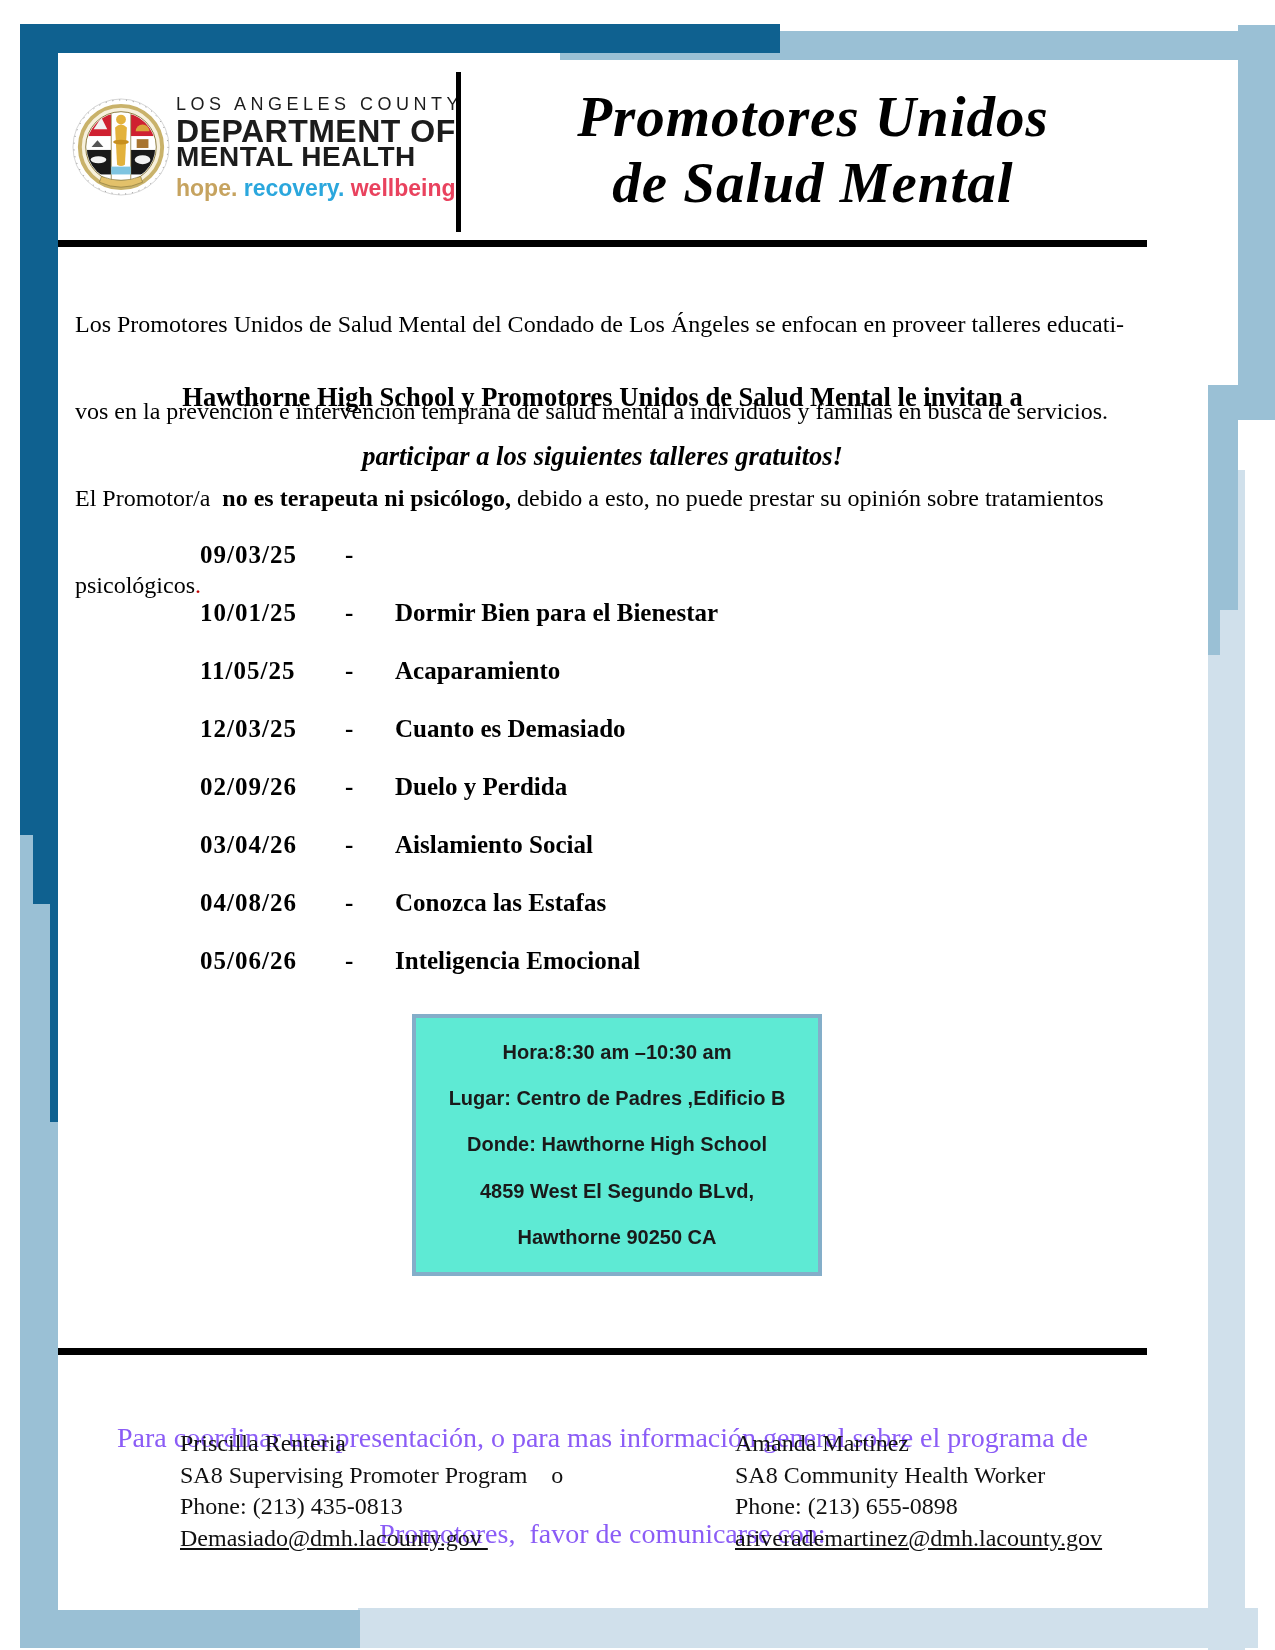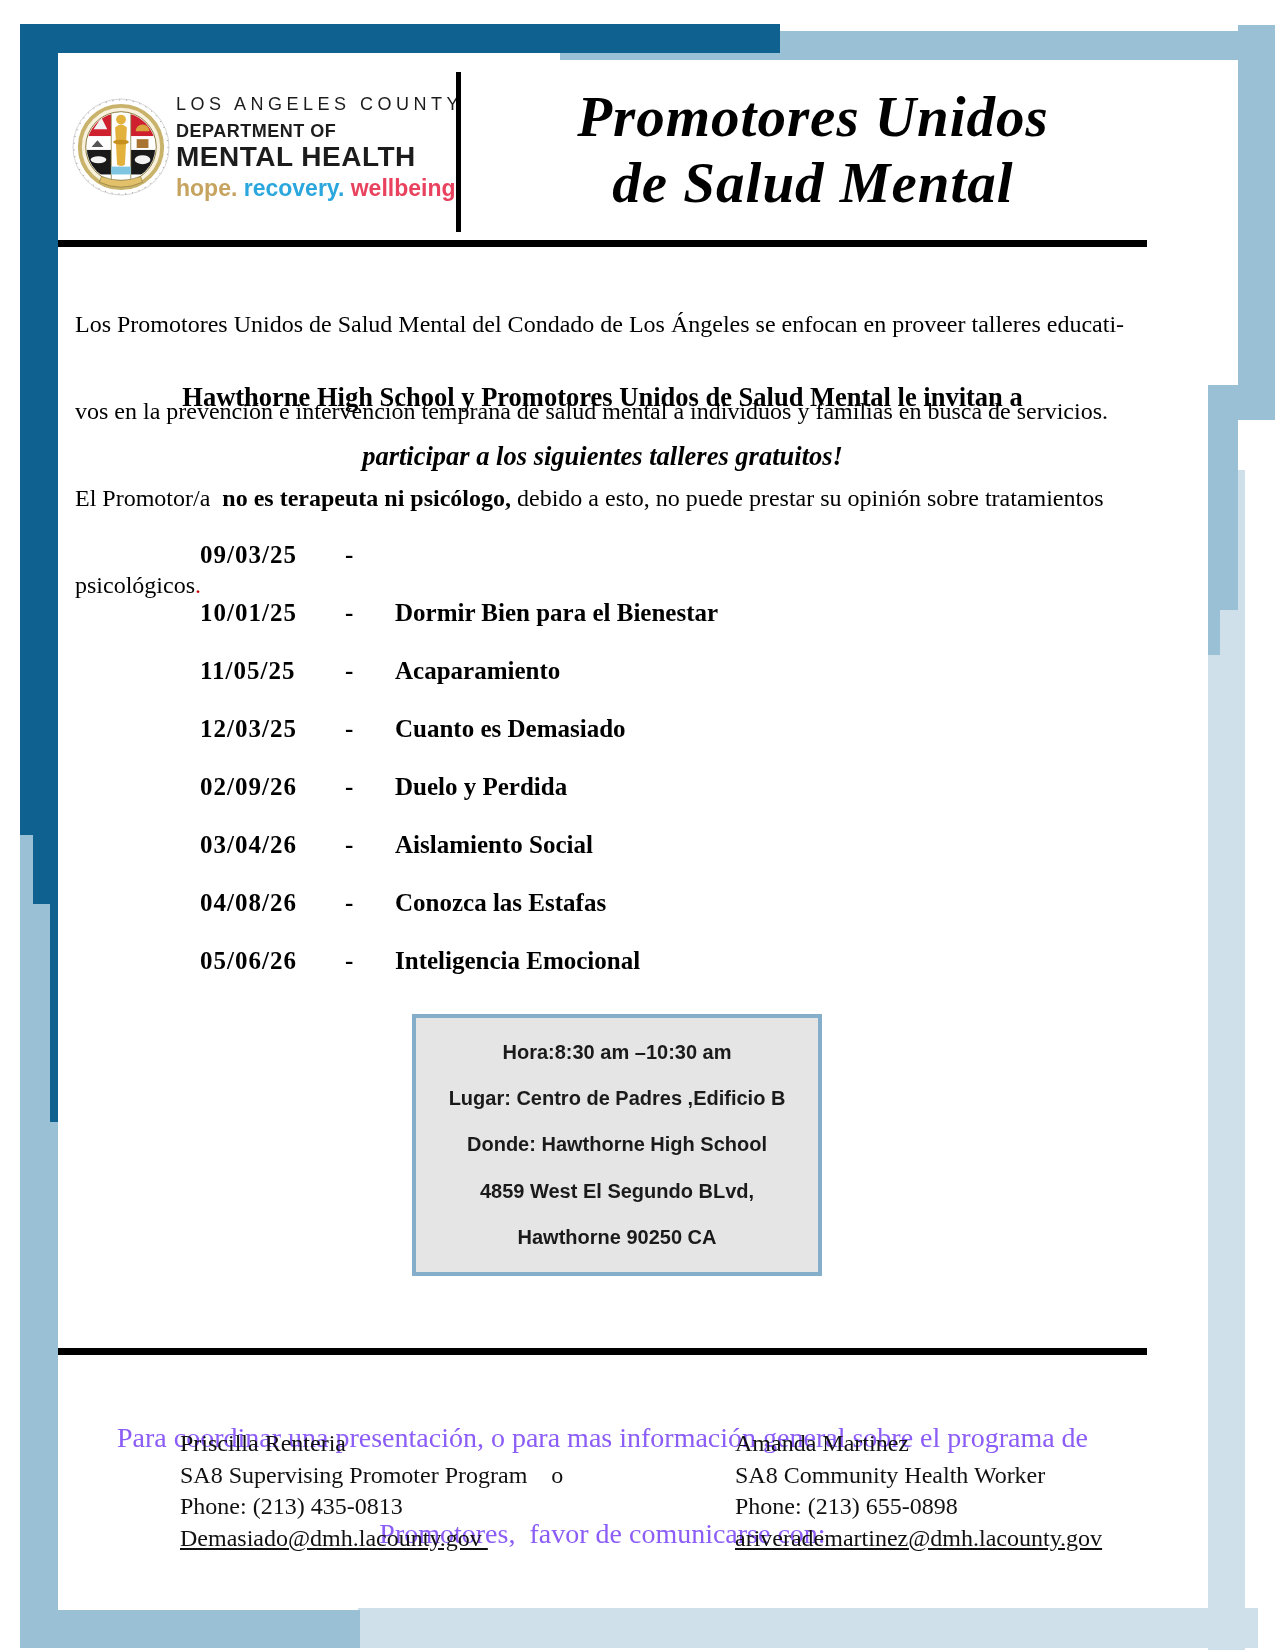--- a/index.html
+++ b/index.html
@@ -18,21 +18,21 @@
   .pale  { background:#d0e0eb; }
 
   
   #content { position:absolute; inset:0; z-index:10; }
 
   .seal { position:absolute; left:72px; top:98px; width:98px; height:98px; }
 
   .logo-text { position:absolute; left:176px; top:94px; width:270px;
                font-family:"Liberation Sans", sans-serif; color:#1c1c1c; }
   .logo-line1 { font-size:18px; letter-spacing:4.5px; font-weight:500; white-space:nowrap; }
-  .logo-line2 { font-size:18px; font-weight:bold; letter-spacing:0.5px; line-height:26px; margin-top:3px; white-space:nowrap; }
+  .logo-line2 { font-size:32px; font-weight:bold; letter-spacing:0.5px; line-height:26px; margin-top:3px; white-space:nowrap; }
   .logo-line3 { font-size:28px; font-weight:bold; letter-spacing:0.5px; line-height:26px; white-space:nowrap; }
   .logo-tagline { font-size:23px; font-weight:bold; margin-top:5px; white-space:nowrap; }
   .tag-hope { color:#c6a35f; } .tag-recovery { color:#2ba7dd;margin-top:28px; } .tag-wellbeing { color:#e9425e; }
 
   .vdivider { position:absolute; left:456px; top:72px; width:5px; height:160px; background:#000; }
 
   .doc-title { position:absolute; left:468px; top:84px; width:690px; text-align:center;
                font-family:"Liberation Serif", serif; font-style:italic; font-weight:bold;
                font-size:57px; line-height:66px; color:#000; letter-spacing:1px; white-space:nowrap; }
 
@@ -50,21 +50,21 @@
   .invite .l2 { margin-top:28px;font-style:italic; }
 
   .workshops { position:absolute; left:200px; top:541px; width:700px; }
   .workshop-row { display:flex; height:58px; align-items:flex-start;
                   font-weight:bold; font-size:25px; color:#000; }
   .w-date { width:145px; white-space:nowrap; letter-spacing:1px; }
   .w-sep  { width:50px; text-align:left; }
   .w-title{ flex:1; white-space:nowrap; }
 
   .info-box { position:absolute; left:412px; top:1014px; width:402px; height:254px;
-              background:#e5e5e5; border:4px solid #84aec9;
+              background:#5eead4; border:4px solid #84aec9;
               display:flex; flex-direction:column; justify-content:space-evenly;
               text-align:center;
               font-family:"Liberation Sans", sans-serif; font-weight:bold;
               font-size:20px; color:#1a1a1a; }
   .info-box div { white-space:pre-wrap; }
 
   .footer-intro { position:absolute; left:58px; top:1358px; width:1089px; text-align:center;
                   font-size:28px; line-height:32px; color:#8b5cf6; white-space:pre-wrap; }
 
   .contact { position:absolute; top:1428px; width:520px;

